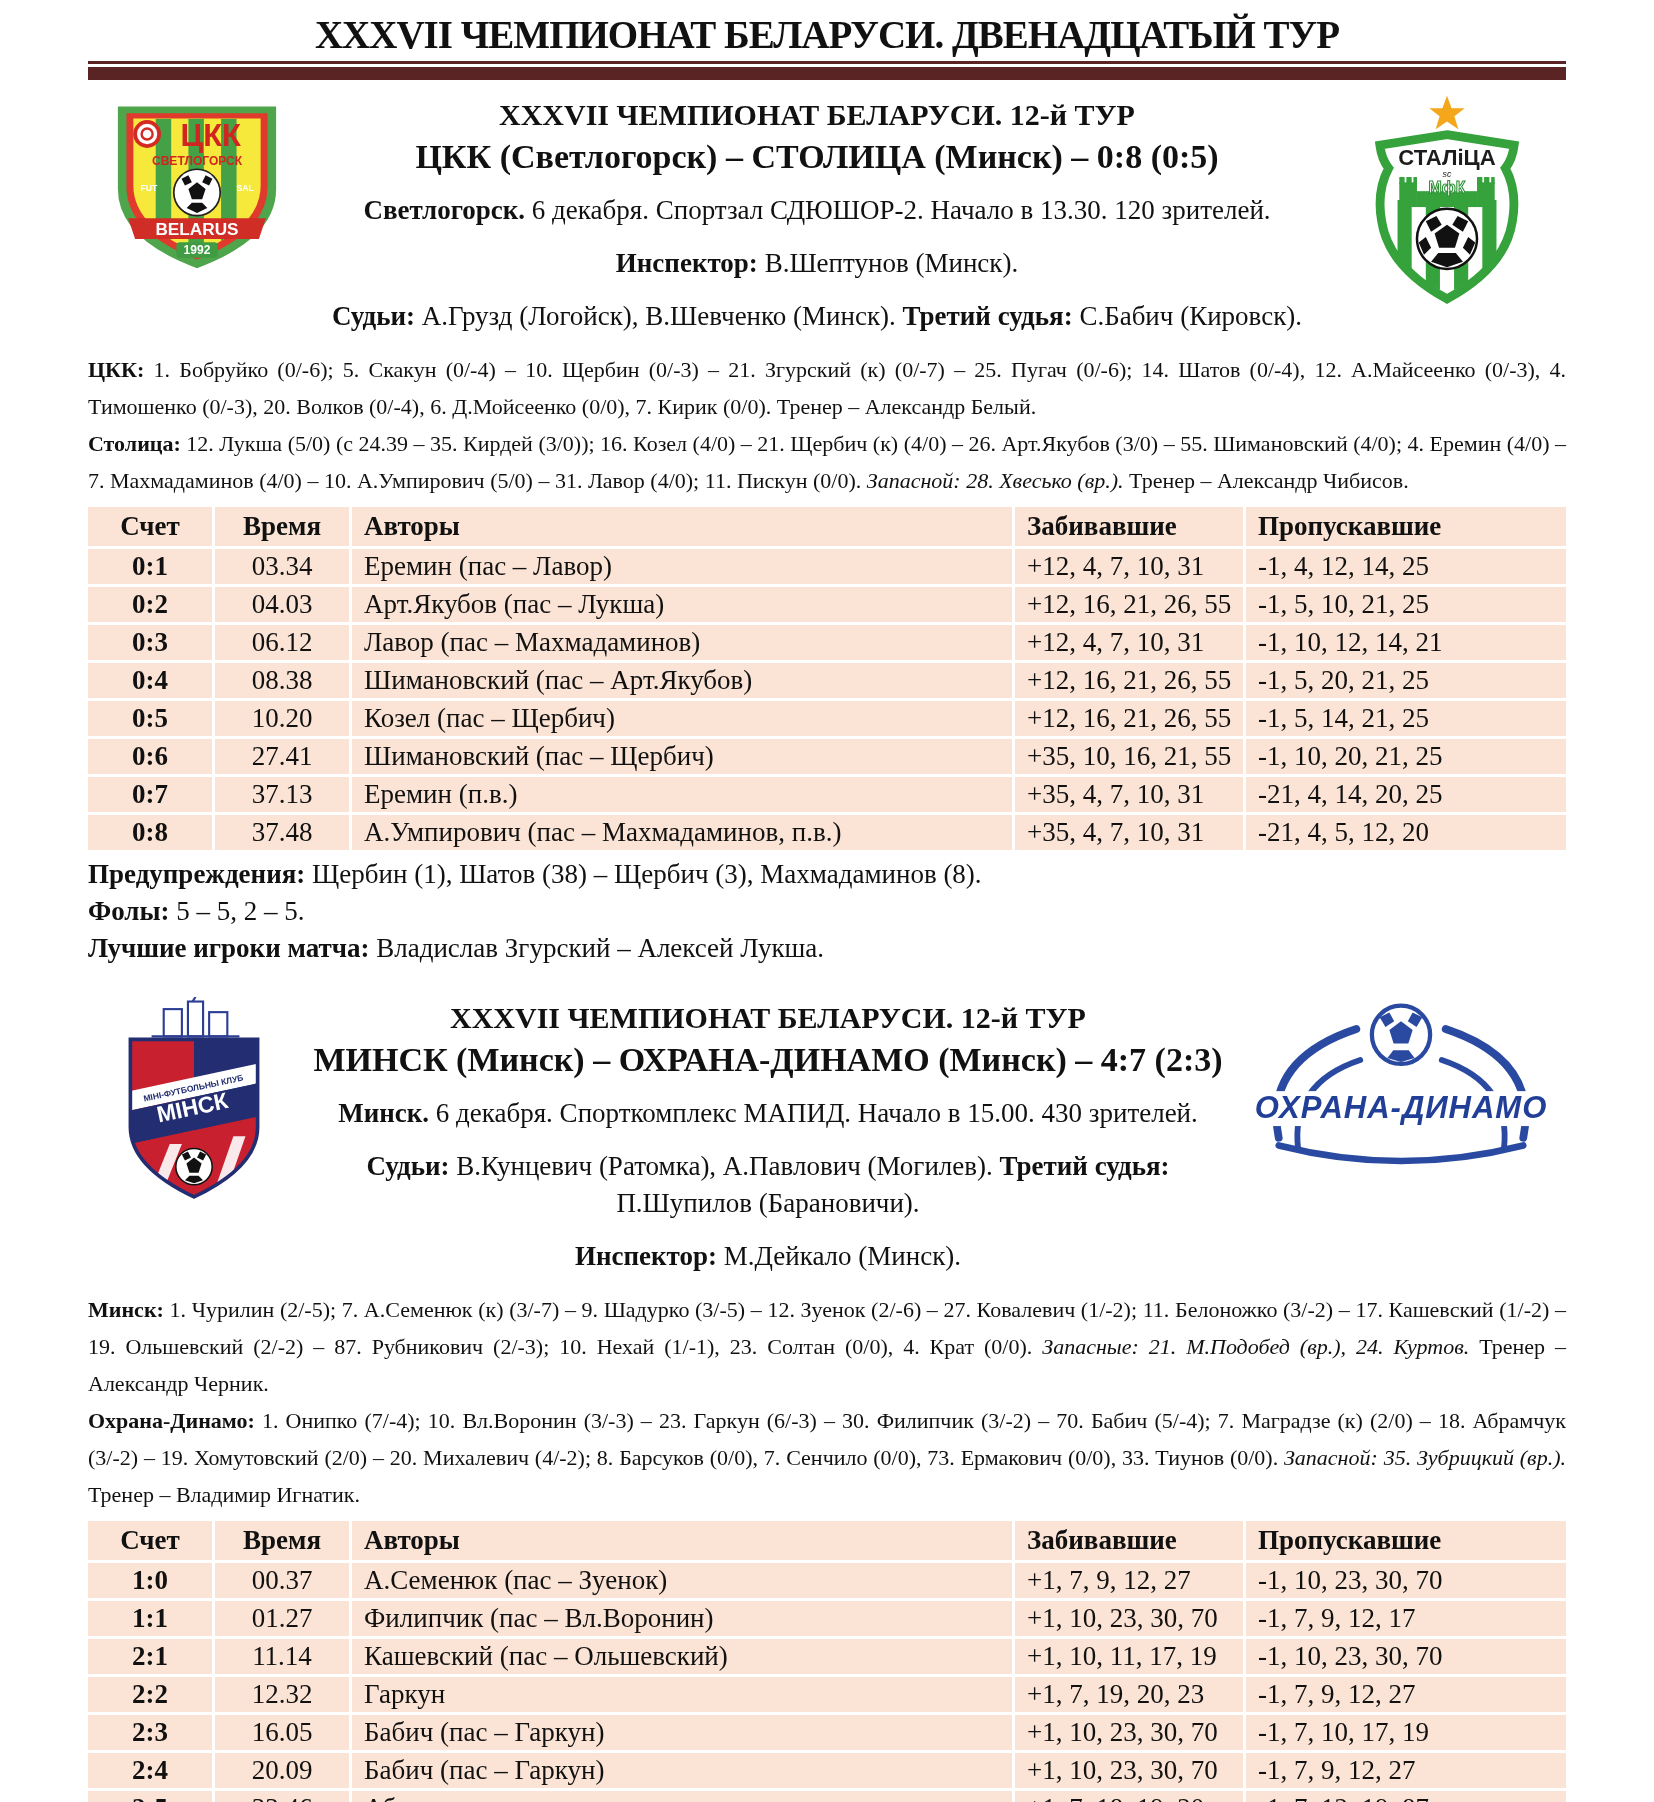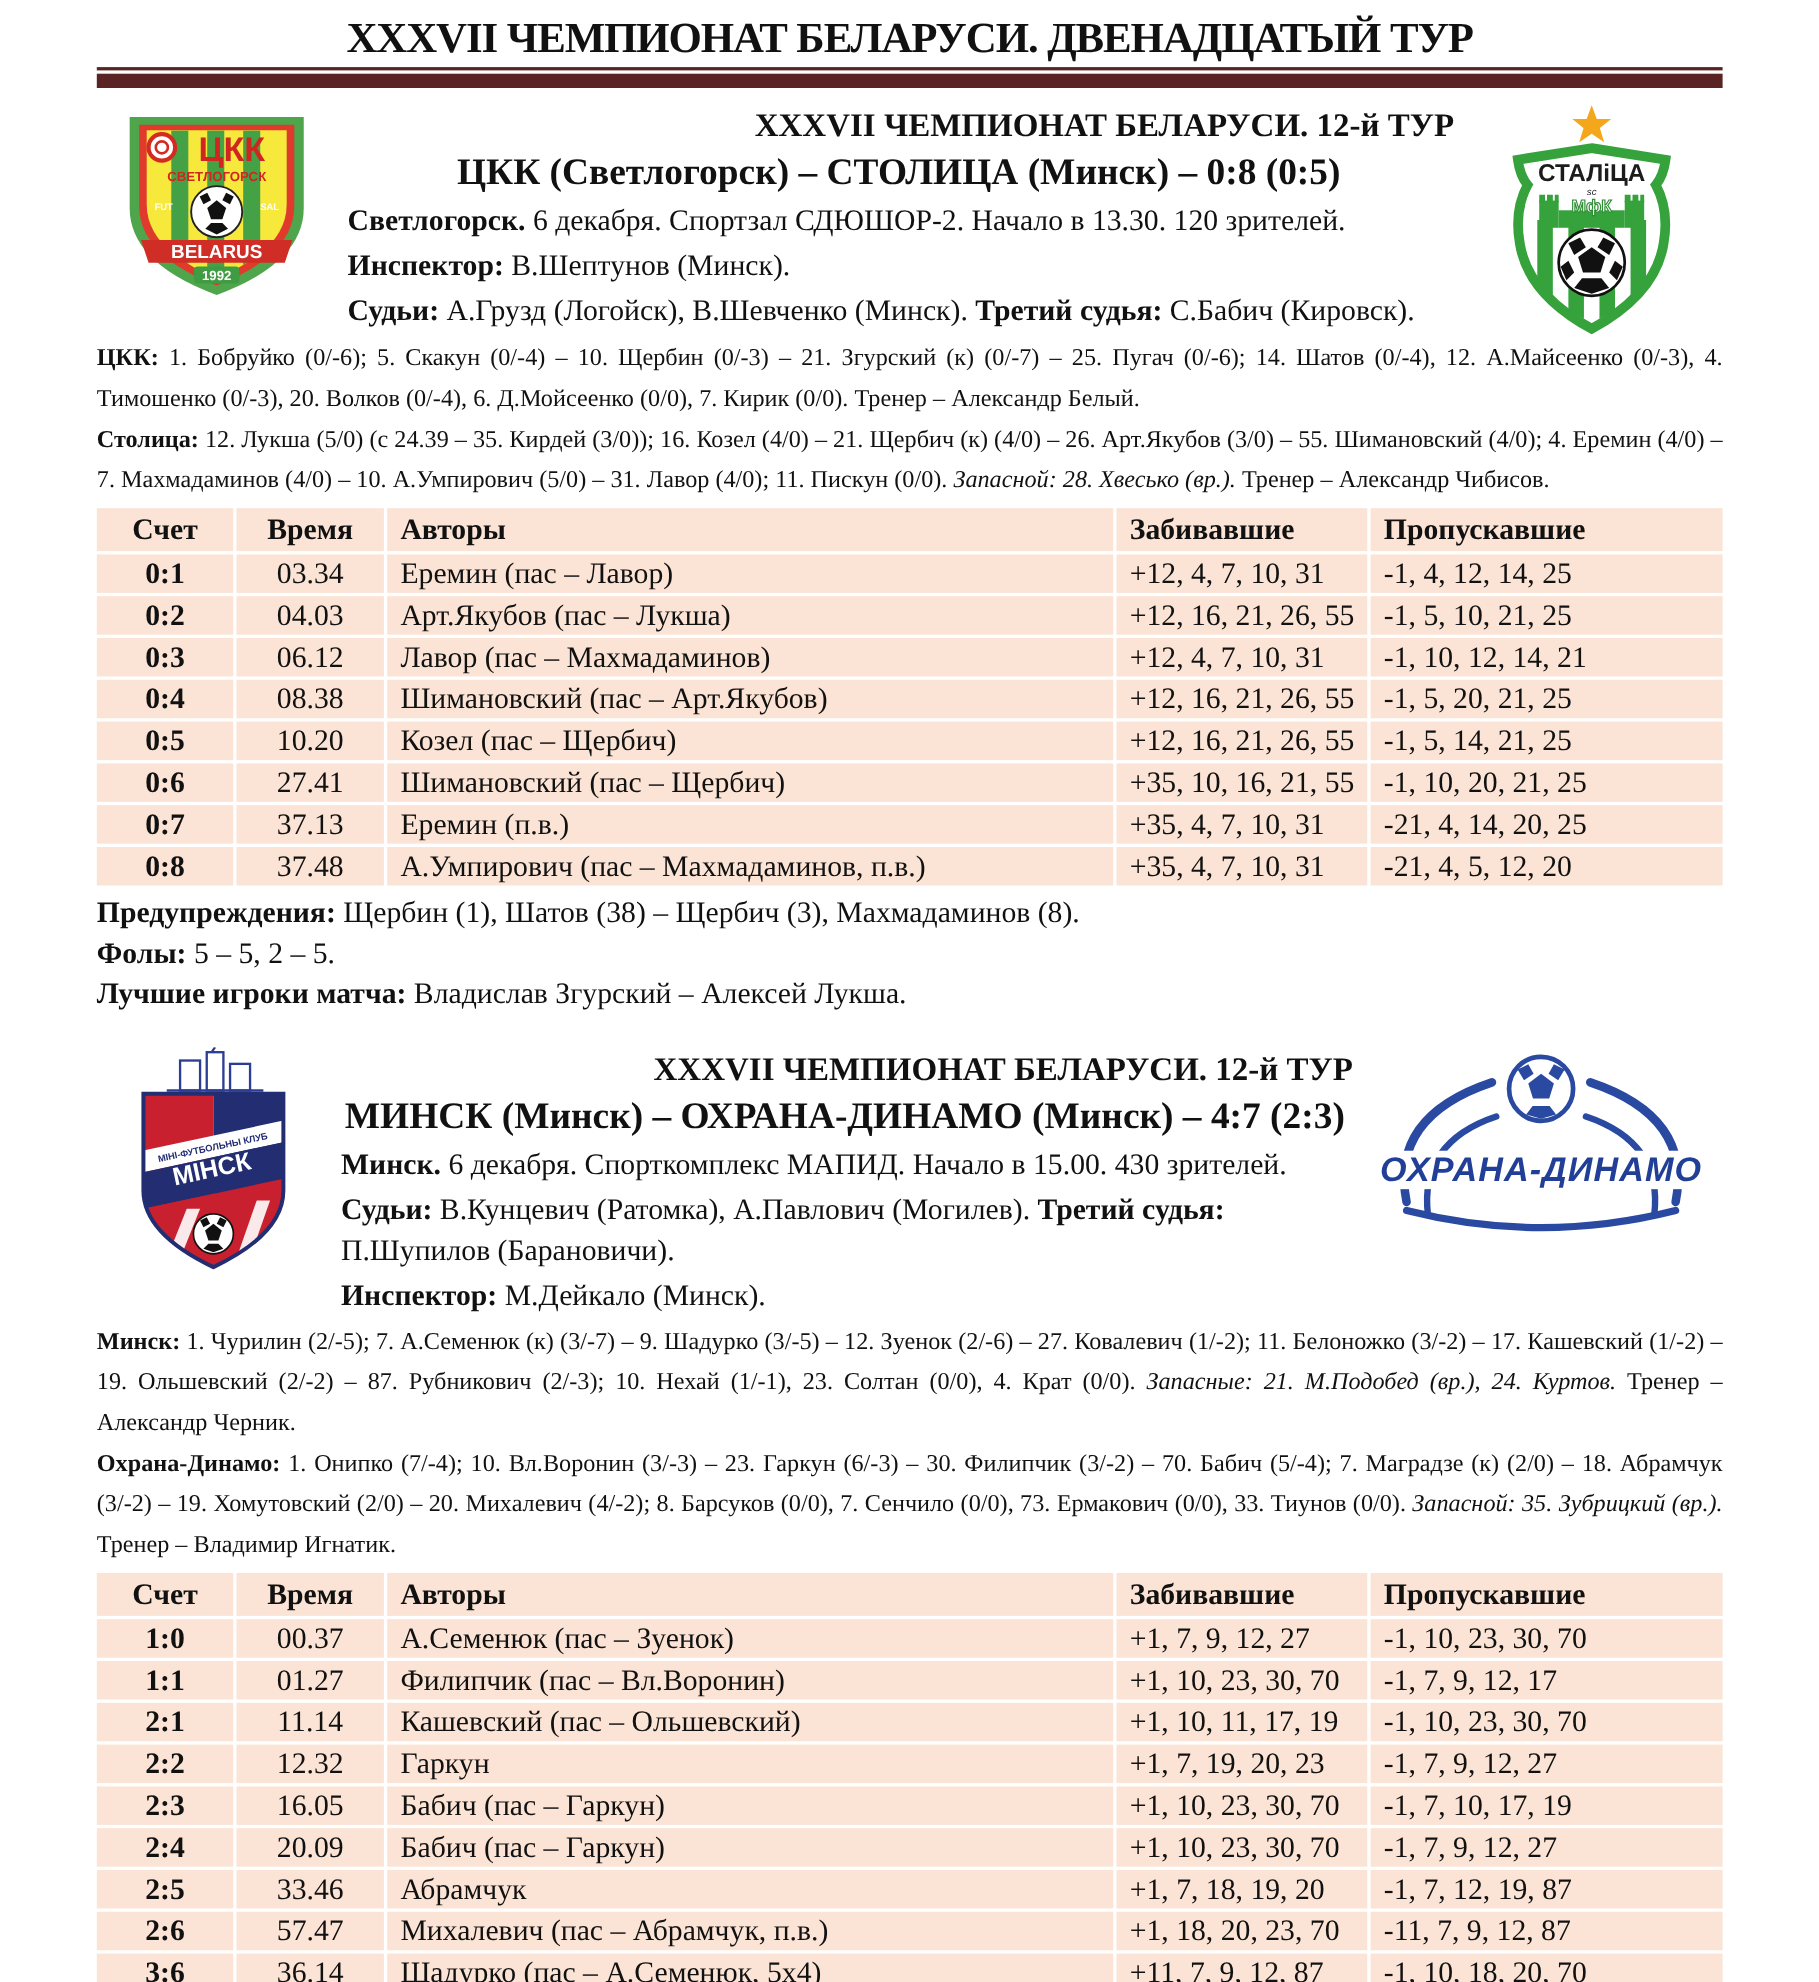--- a/index.html
+++ b/index.html
@@ -7,23 +7,23 @@
   .page{width:1654px;min-height:1802px;box-sizing:border-box;padding:6px 88px 20px 88px;}
   
   .masthead-title{font-size:39px;font-weight:bold;text-align:center;letter-spacing:-1px;
     padding:6px 0 4px 0;}
   .masthead-rule{border-top:3px solid #5a2425;}
   .masthead-bar{height:13px;background:#5a2425;margin-top:3px;}
   
   .match{margin-top:14px;}
   .match-head{display:grid;grid-template-columns:218px 1fr 238px;column-gap:6px;align-items:start;}
   .match-head.wide-right{grid-template-columns:212px 1fr 330px;}
-  .mtitle1{font-size:30px;font-weight:bold;text-align:right;margin-top:4px;}
+  .mtitle1{font-size:30px;font-weight:bold;text-align:center;margin-top:4px;}
   .mtitle2{font-size:34px;font-weight:bold;text-align:center;margin-top:6px;margin-bottom:6px;}
-  .infoline{font-size:27px;line-height:37px;margin:4px;}
+  .infoline{font-size:27px;line-height:37px;margin:16px;text-align:center;}
   .roster{font-size:22px;line-height:37px;margin:0;text-align:justify;}
   .footline{font-size:27px;line-height:37px;margin:0;}
   .b{font-weight:bold;}
   .i{font-style:italic;}
   .logo-box{display:flex;justify-content:center;}
   
   .goals{display:grid;grid-template-columns:124px 134px 660px 228px 1fr;
     gap:3px;width:1478px;margin:8px 0 6px 0;font-size:27px;}
   .gcell{background:#fbe4d5;padding:2px 12px;line-height:31px;white-space:nowrap;overflow:hidden;}
   .gcell.hd{font-weight:bold;padding-top:4px;padding-bottom:4px;}

